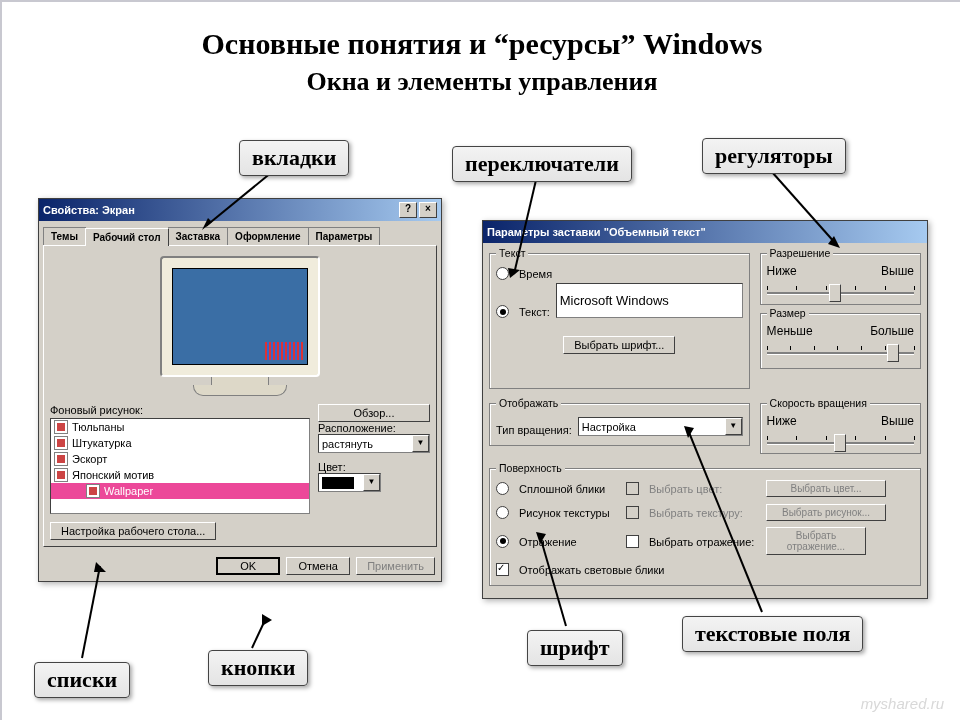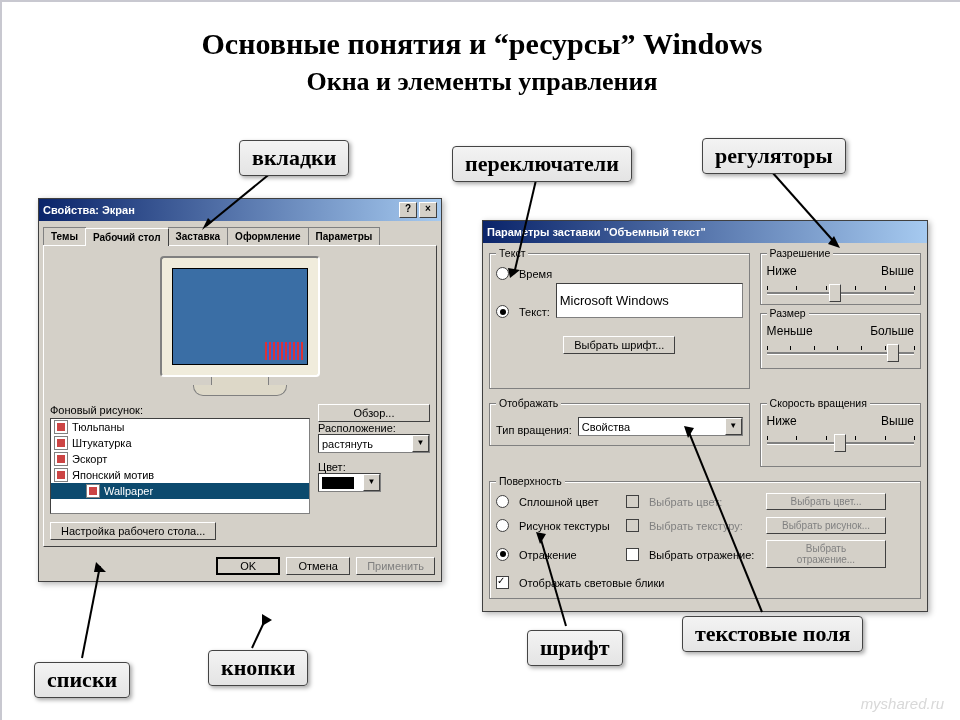--- a/index.html
+++ b/index.html
@@ -169,21 +169,21 @@
   .listbox .item .ico {
     width:12px;height:12px;
     background:#fff;
     border:1px solid #808080;
     position:relative;
   }
   .listbox .item .ico::after{
     content:"";position:absolute;inset:2px;background:#c44;
   }
   .listbox .item.selected {
-    background:#0c4a6e; color:#fff;padding-left:35px;
+    background:#ec4899; color:#fff;padding-left:35px;
   }
   .monitor-preview {
     width:160px;margin:4px auto 8px auto;
   }
   .monitor-preview .screen-out{
     background:#f0ecdc;
     border:2px solid #808080;
     border-right-color:#fff;border-bottom-color:#fff;
     border-radius:4px;
     padding:10px;
@@ -433,28 +433,28 @@
       </div>
     </div>
 
     <div style="display:flex;gap:6px">
       <div style="flex:1.6">
         <div class="groupbox">
           <span class="gb-title">Отображать</span>
           <div class="row">
             <span>Тип вращения:</span>
             <div class="select" style="flex:1">
-              <span>Свойства</span>
+              <span>Настройка</span>
               <span class="dd">▼</span>
             </div>
           </div>
         </div>
       </div>
       <div style="flex:1">
-        <div class="groupbox" style="padding-bottom:14px">
+        <div class="groupbox" style="padding-bottom:1px">
           <span class="gb-title">Скорость вращения</span>
           <div class="slider-labels">
               <span>Ниже</span>
               <span>Выше</span>
             </div>
           <div class="slider">
             <div class="track"></div>
             <div class="tick" style="left:0%"></div>
               <div class="tick" style="left:20%"></div>
               <div class="tick" style="left:40%"></div>
@@ -465,21 +465,21 @@
           </div>
         </div>
       </div>
     </div>
 
     <div class="groupbox">
       <span class="gb-title">Поверхность</span>
       <div style="display:grid;grid-template-columns:130px 140px 1fr;row-gap:5px;align-items:center">
         <div class="row">
             <span class="radio"></span>
-            <span>Сплошной цвет</span>
+            <span>Сплошной блики</span>
           </div>
         <div class="row label-dim">
             <span class="checkbox disabled"></span>
             <span>Выбрать цвет:</span>
           </div>
         <button class="win-button disabled" style="width:120px;font-size:10px">Выбрать цвет...</button>
 
         <div class="row">
             <span class="radio"></span>
             <span>Рисунок текстуры</span>
@@ -491,21 +491,21 @@
         <button class="win-button disabled" style="width:120px;font-size:10px">Выбрать рисунок...</button>
 
         <div class="row">
             <span class="radio checked"></span>
             <span>Отражение</span>
           </div>
         <div class="row">
             <span class="checkbox"></span>
             <span>Выбрать отражение:</span>
           </div>
-        <button class="win-button disabled" style="width:120px;font-size:10px">Выбрать отражение...</button>
+        <button class="win-button disabled" style="width:100px;font-size:10px">Выбрать отражение...</button>
 
         <div class="row" style="grid-column:1/4">
           <span class="checkbox checked"></span>
           <span>Отображать световые блики</span>
         </div>
       </div>
     </div>
   </div>
 </div>
 

